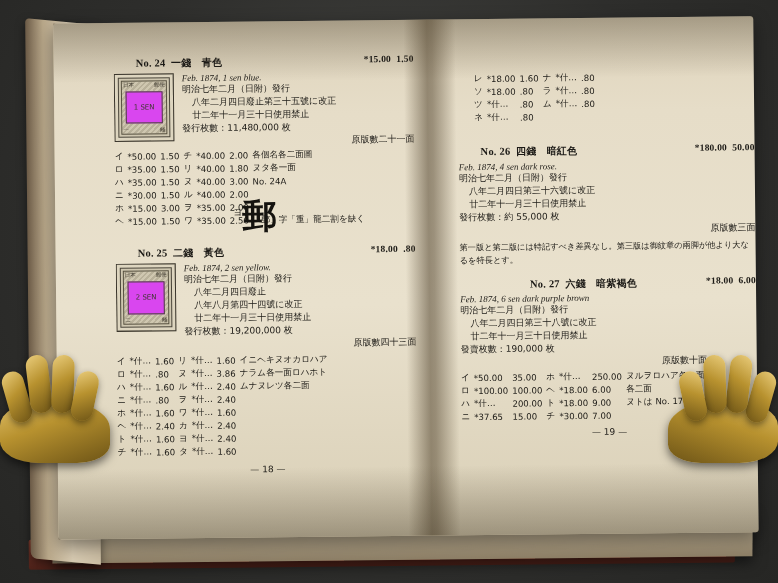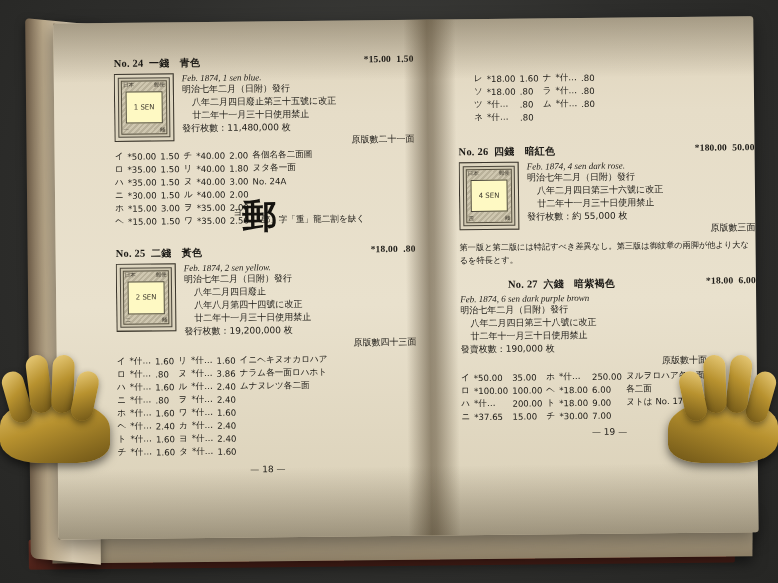--- a/index.html
+++ b/index.html
@@ -58,39 +58,39 @@
   .page.right{left:404px;width:296px;}
 
   .shade-top{position:absolute;left:0;top:0;width:700px;height:60px;
     background:linear-gradient(180deg,rgba(60,50,32,.35),rgba(60,50,32,0));}
   .shade-bottom{position:absolute;left:0;bottom:0;width:700px;height:70px;
     background:linear-gradient(0deg,rgba(60,50,32,.38),rgba(60,50,32,0));}
 
   
   .entry{margin-bottom:2px;}
   .hdr{font-size:10.5px;font-weight:bold;letter-spacing:.2px;white-space:nowrap;}
-  .hdr .no{font-weight:bold;}
+  .hdr .no{font-weight:bold;margin-left:22px;}
   .hdr .jp{font-family:Liberation Sans, sans-serif;font-size:10px;}
   .price{float:right;font-size:9.5px;font-weight:bold;}
   .latin{font-size:9px;font-style:italic;}
   .jpline{font-family:"DejaVu Sans", sans-serif;font-size:9px;line-height:1.45;white-space:nowrap;}
   .jpline.ind{padding-left:10px;}
   .note{font-family:"DejaVu Sans", sans-serif;font-size:8.2px;line-height:1.5;}
 
   .stamp{
     width:58px;height:66px;border:1px solid #3a352c;background:#cfc7b0;
     position:relative;box-shadow:inset 0 0 0 3px #ddd5bf, inset 0 0 0 4px #4a453a;
   }
   .stamp .inner{
     position:absolute;inset:6px;border:1px solid #56503f;
     background:repeating-linear-gradient(135deg,#b9b19a 0 2px,#cfc7b0 2px 4px);
   }
   .stamp .mid{
     position:absolute;left:50%;top:50%;transform:translate(-50%,-50%);
-    width:60%;height:46%;border:1px solid #4a453a;background:#fef9c3;
+    width:60%;height:46%;border:1px solid #4a453a;background:#d946ef;
     display:flex;align-items:center;justify-content:center;
     font-family:"DejaVu Sans", sans-serif;font-size:7px;color:#3b362c;
   }
   .stamp .tl,.stamp .tr,.stamp .bl,.stamp .br{
     position:absolute;font-family:"DejaVu Sans", sans-serif;font-size:5.5px;color:#3b362c;
   }
   .stamp .tl{left:8px;top:7px}.stamp .tr{right:8px;top:7px}
   .stamp .bl{left:8px;bottom:7px}.stamp .br{right:8px;bottom:7px}
 
   .row{display:flex;gap:8px;align-items:flex-start;}
@@ -377,28 +377,20 @@
             </tbody>
         </table>
 
         <div class="entry" style="margin-top:20px;">
           <div class="hdr">
             <span class="price"><span>*180.00</span>&nbsp;&nbsp;<span>50.00</span></span>
             <span class="no">No. 26</span>
             &nbsp;<span class="jp">四錢　暗紅色</span>
           </div>
           <div class="row" style="margin-top:3px;">
-            <div class="stamp">
-              <div class="inner"></div>
-              <div class="tl">日本</div>
-              <div class="tr">郵便</div>
-              <div class="mid">4 SEN</div>
-              <div class="bl">四</div>
-              <div class="br">錢</div>
-            </div>
             <div class="col-txt">
               <div class="latin">Feb. 1874, 4 sen dark rose.</div>
               <div class="jpline">明治七年二月（日附）發行</div>
               <div class="jpline ind">八年二月四日第三十六號に改正</div>
               <div class="jpline ind">廿二年十一月三十日使用禁止</div>
               <div class="jpline">發行枚數：約 55,000 枚</div>
               <div class="jpline" style="text-align:right;">原版數三面</div>
             </div>
           </div>
           <div class="note" style="margin-top:4px;">第一版と第二版には特記すべき差異なし。第三版は御紋章の兩脚が他より大なるを特長とす。</div>

